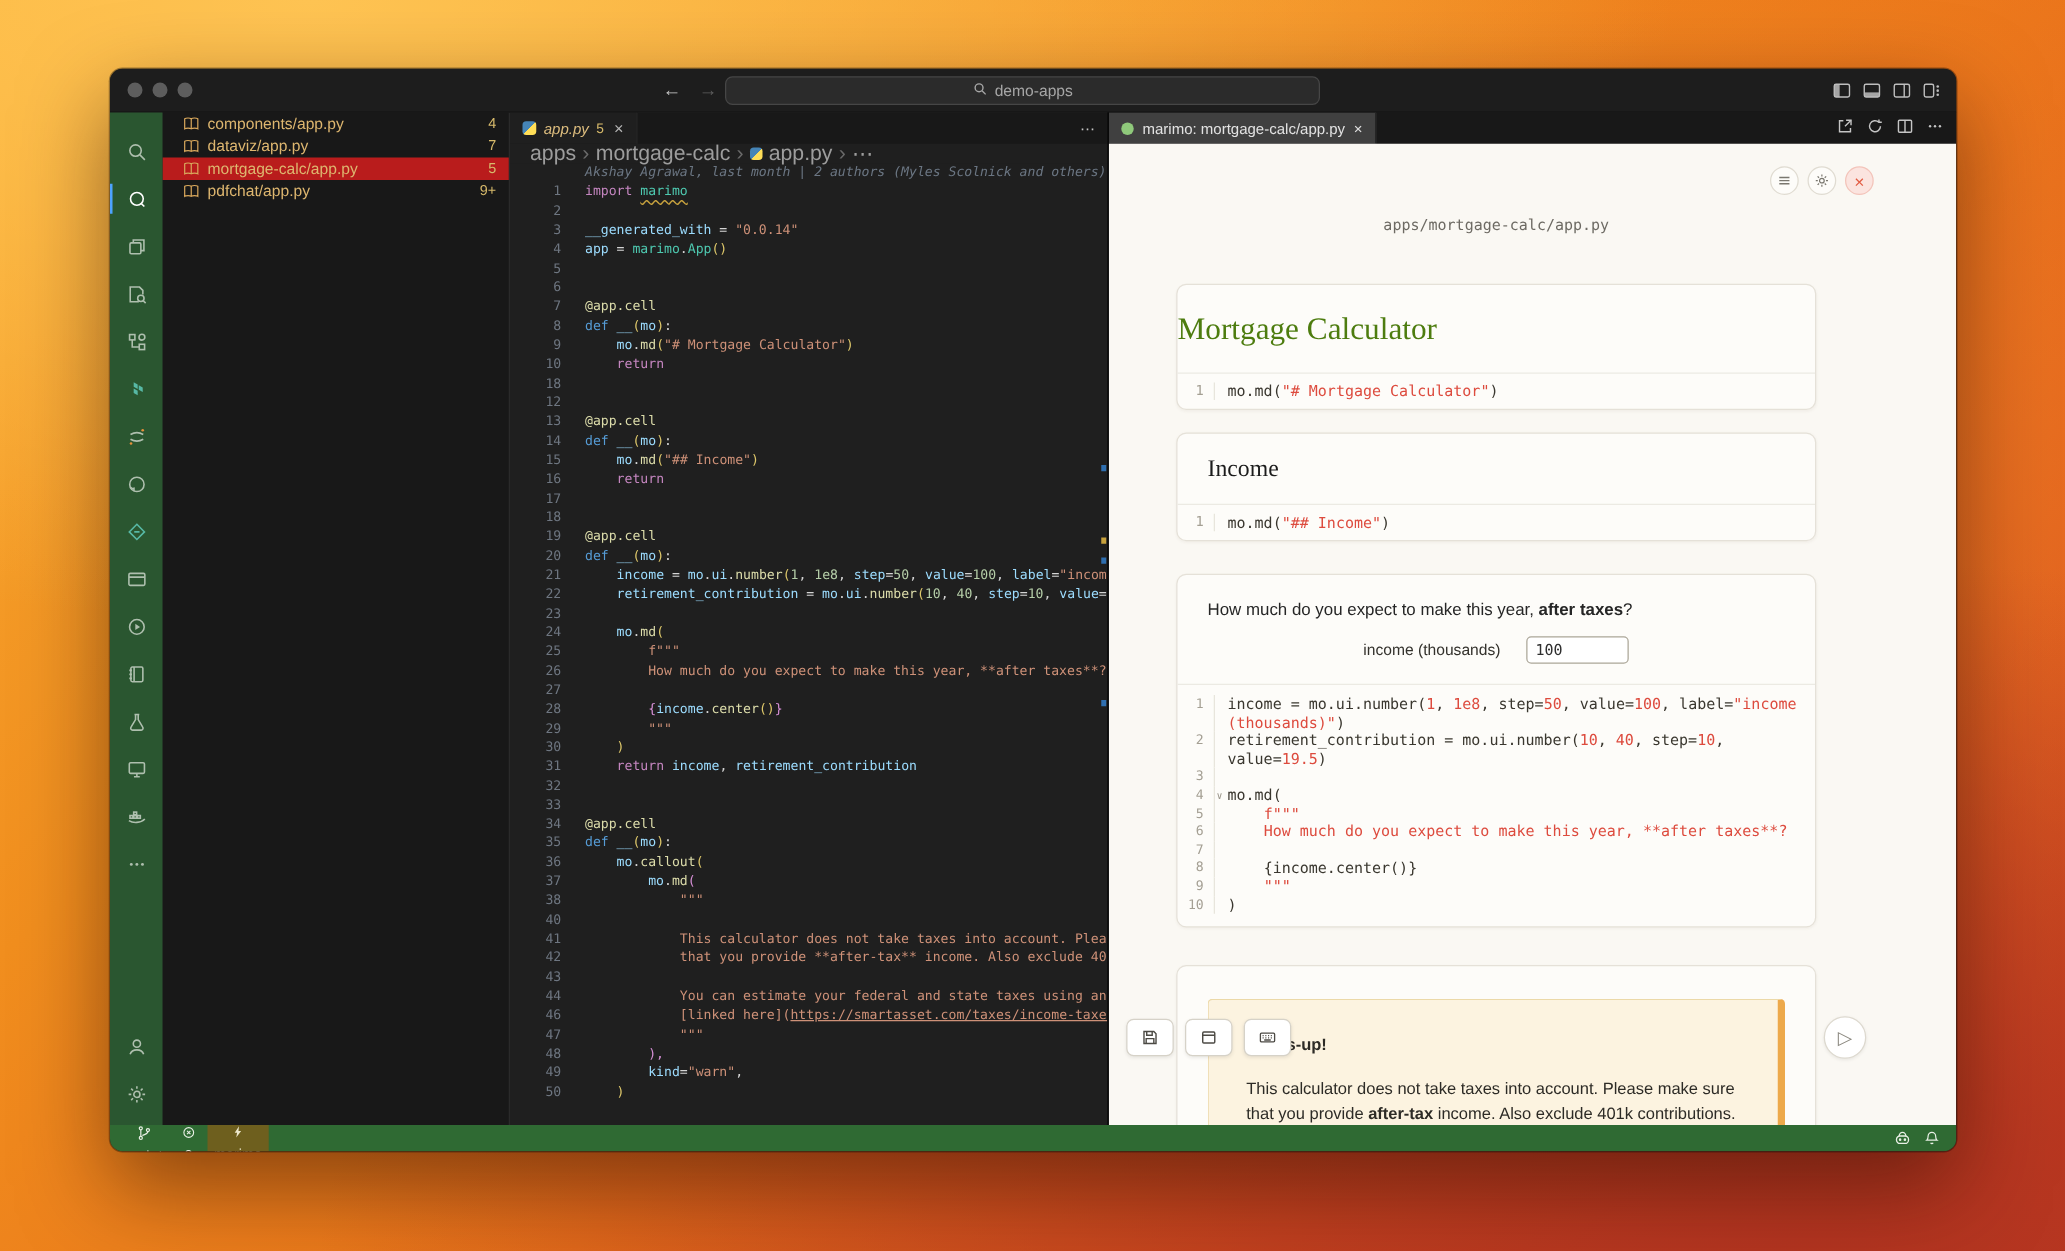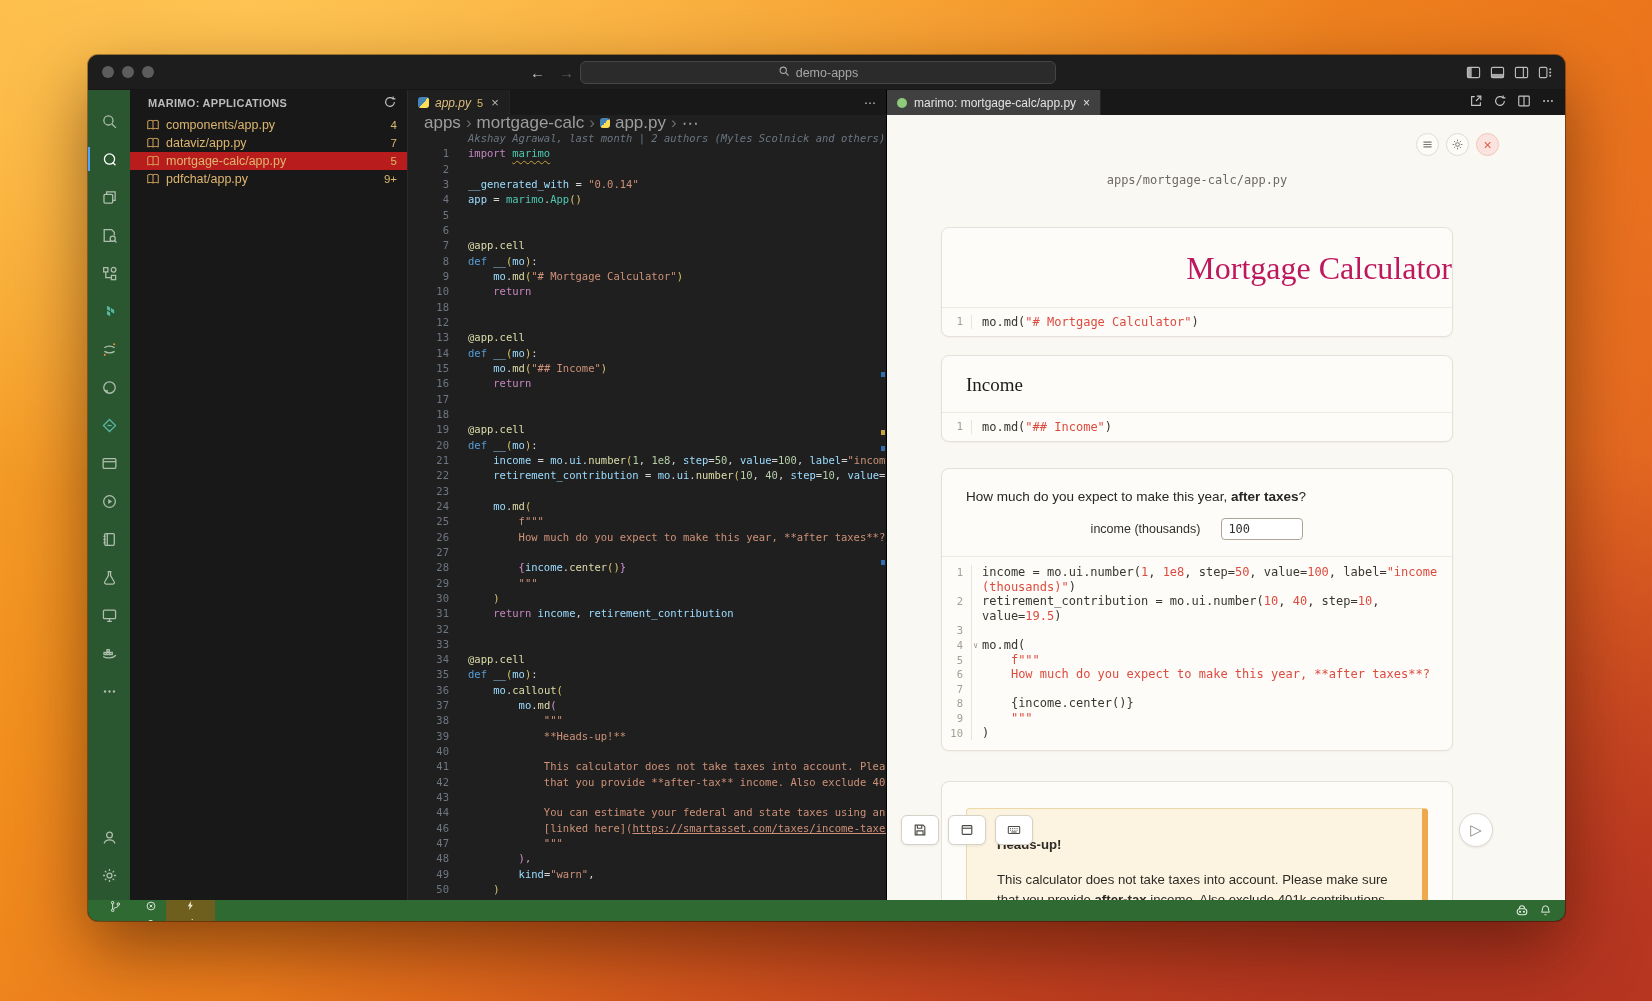--- a/index.html
+++ b/index.html
@@ -71,21 +71,21 @@
   .ptab { display:flex; align-items:center; gap:7px; padding:0 10px; background:#404040; border-right:1px solid #252525; color:#e2e2e2; font-size:12px; }
   .micon { width:10px; height:10px; border-radius:50%; background:#8fc97b; }
   .panel-content { position:absolute; top:25px; left:0; right:0; bottom:0; background:#faf8f3; overflow:hidden; color:#2b2b2b; }
   .pc-topbtns { position:absolute; top:18px; right:66px; display:flex; gap:7px; }
   .roundbtn { width:23px; height:23px; border-radius:50%; border:1px solid #e0dcd2; background:#fdfcf9; color:#7a776f; display:flex; align-items:center; justify-content:center; }
   .roundbtn.close { background:#fbe4df; border-color:#f3c4ba; color:#e25c43; font-size:14px; }
   .pc-col { position:absolute; left:54px; width:512px; top:0; }
   .app-path { text-align:center; margin-top:58px; font-family:"DejaVu Sans Mono",monospace; font-size:12px; color:#6d6a63; }
   .card { border:1px solid #e5e1d8; border-radius:8px; background:#fdfcf9; box-shadow:0 1px 2px rgba(90,80,60,.05); }
   .card1 { margin-top:40px; }
-  .card-title-center { font-family:"Liberation Serif",serif; font-size:32px; color:#be185d; text-align:right; padding:22px 0 20px; }
+  .card-title-center { font-family:"Liberation Serif",serif; font-size:25px; color:#4d7c0f; text-align:left; padding:22px 0 20px; }
   .card-title-left { font-family:"Liberation Serif",serif; font-size:19px; color:#1c1c1c; padding:18px 0 16px 24px; }
   .card-divider { border-top:1px solid #eceae3; }
   .mini-code { display:flex; font-family:"DejaVu Sans Mono",monospace; font-size:12px; padding:7px 0; }
   .mini-code .mln { width:30px; text-align:right; padding-right:8px; color:#a49f93; border-right:1px solid #e8e5dc; flex:none; font-size:11px; }
   .mini-code .mct { padding-left:10px; white-space:pre; }
   .tk-pk{color:#3a372f}.tk-pr{color:#dd4b3e}
   .card2 { margin-top:18px; }
   .card3 { margin-top:26px; }
   .q-para { font-size:13.5px; padding:20px 24px 4px; color:#262626; }
   .ctl-row { display:flex; align-items:center; justify-content:center; gap:21px; padding:10px 0 16px; font-size:12.5px; color:#33312c; }
@@ -285,27 +285,20 @@
             <div class="act-item">
               <svg viewBox="0 0 16 16" width="17" height="17" fill="none" stroke="currentColor" stroke-width="1.2">
                 <circle cx="8" cy="8" r="2.3"></circle>
                 <path d="M8 1.8v2M8 12.2v2M1.8 8h2M12.2 8h2M3.7 3.7l1.4 1.4M10.9 10.9l1.4 1.4M12.3 3.7l-1.4 1.4M5.1 10.9l-1.4 1.4"></path>
               </svg>
             </div>
           </div>
         </div>
 
       <div class="sidebar">
-        <div class="sb-head">
-          <span>MARIMO: APPLICATIONS</span>
-          <span class="sb-refresh"><svg viewBox="0 0 16 16" width="14" height="14" fill="none" stroke="currentColor" stroke-width="1.3">
-                <path d="M13 8a5 5 0 1 1-1.5-3.6"></path>
-                <path d="M11.6 1.8 v2.6 h2.6"></path>
-              </svg></span>
-        </div>
         <div id="file-list">
             <div class="file-row">
               <span class="bi">
                 <svg viewBox="0 0 16 16" width="14" height="14" fill="none" stroke="currentColor" stroke-width="1.1">
                   <path d="M8 3.4c-1.3-.9-4.6-.9-6 0v9.2c1.4-.9 4.7-.9 6 0c1.3-.9 4.6-.9 6 0V3.4c-1.4-.9-4.7-.9-6 0Z"></path>
                   <path d="M8 3.4v9.2"></path>
                 </svg>
               </span>
               <span>components/app.py</span>
               <span class="file-badge">4</span>
@@ -401,21 +394,20 @@
               <div class="code-line"><span class="ln">29</span><span class="ct"><span class="tk-w">        </span><span class="tk-s">"""</span></span></div>
               <div class="code-line"><span class="ln">30</span><span class="ct"><span class="tk-w">    </span><span class="tk-b1">)</span></span></div>
               <div class="code-line"><span class="ln">31</span><span class="ct"><span class="tk-w">    </span><span class="tk-k">return</span><span class="tk-v"> income</span><span class="tk-w">,</span><span class="tk-v"> retirement_contribution</span></span></div>
               <div class="code-line"><span class="ln">32</span><span class="ct"></span></div>
               <div class="code-line"><span class="ln">33</span><span class="ct"></span></div>
               <div class="code-line"><span class="ln">34</span><span class="ct"><span class="tk-dec">@app.cell</span></span></div>
               <div class="code-line"><span class="ln">35</span><span class="ct"><span class="tk-d">def </span><span class="tk-v">__</span><span class="tk-b1">(</span><span class="tk-v">mo</span><span class="tk-b1">)</span><span class="tk-w">:</span></span></div>
               <div class="code-line"><span class="ln">36</span><span class="ct"><span class="tk-w">    </span><span class="tk-v">mo</span><span class="tk-w">.</span><span class="tk-fn">callout</span><span class="tk-b1">(</span></span></div>
               <div class="code-line"><span class="ln">37</span><span class="ct"><span class="tk-w">        </span><span class="tk-v">mo</span><span class="tk-w">.</span><span class="tk-fn">md</span><span class="tk-b2">(</span></span></div>
               <div class="code-line"><span class="ln">38</span><span class="ct"><span class="tk-w">            </span><span class="tk-s">"""</span></span></div>
-              <div class="code-line"><span class="ln">39</span><span class="ct"><span class="tk-w">            </span><span class="tk-s">**Heads-up!**</span></span></div>
               <div class="code-line"><span class="ln">40</span><span class="ct"></span></div>
               <div class="code-line"><span class="ln">41</span><span class="ct"><span class="tk-w">            </span><span class="tk-s">This calculator does not take taxes into account. Please make sure</span></span></div>
               <div class="code-line"><span class="ln">42</span><span class="ct"><span class="tk-w">            </span><span class="tk-s">that you provide **after-tax** income. Also exclude 401k contributions.</span></span></div>
               <div class="code-line"><span class="ln">43</span><span class="ct"></span></div>
               <div class="code-line"><span class="ln">44</span><span class="ct"><span class="tk-w">            </span><span class="tk-s">You can estimate your federal and state taxes using an online</span></span></div>
               <div class="code-line"><span class="ln">46</span><span class="ct"><span class="tk-w">            </span><span class="tk-s">[linked here](</span><span class="tk-su">https://smartasset.com/taxes/income-taxes</span></span></div>
               <div class="code-line"><span class="ln">47</span><span class="ct"><span class="tk-w">            </span><span class="tk-s">"""</span></span></div>
               <div class="code-line"><span class="ln">48</span><span class="ct"><span class="tk-w">        </span><span class="tk-b2">),</span></span></div>
               <div class="code-line"><span class="ln">49</span><span class="ct"><span class="tk-w">        </span><span class="tk-v">kind</span><span class="tk-w">=</span><span class="tk-s">"warn"</span><span class="tk-w">,</span></span></div>
               <div class="code-line"><span class="ln">50</span><span class="ct"><span class="tk-w">    </span><span class="tk-b1">)</span></span></div>

